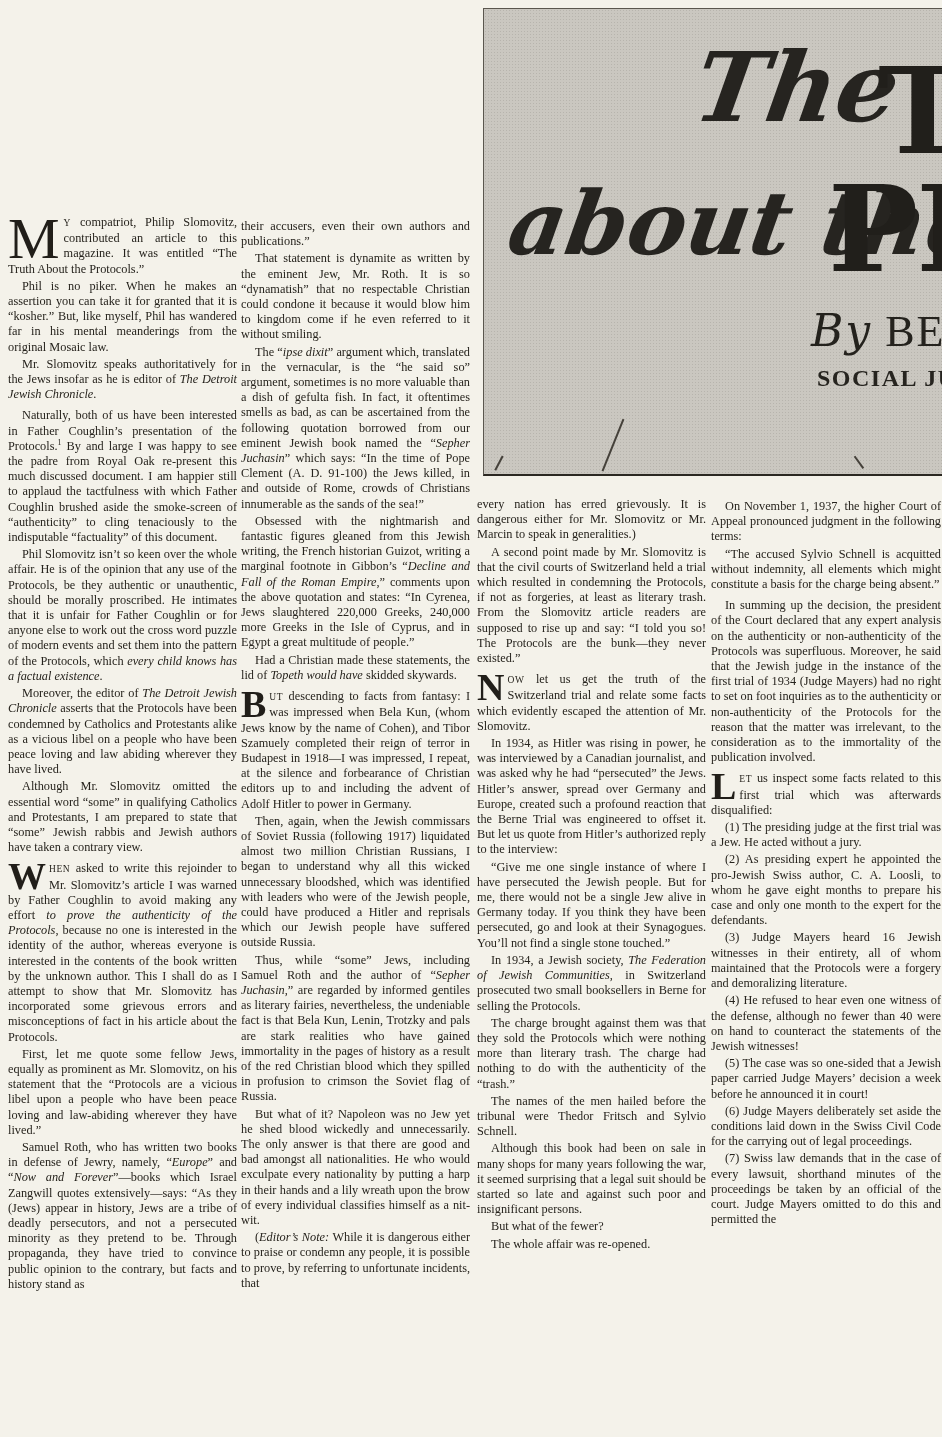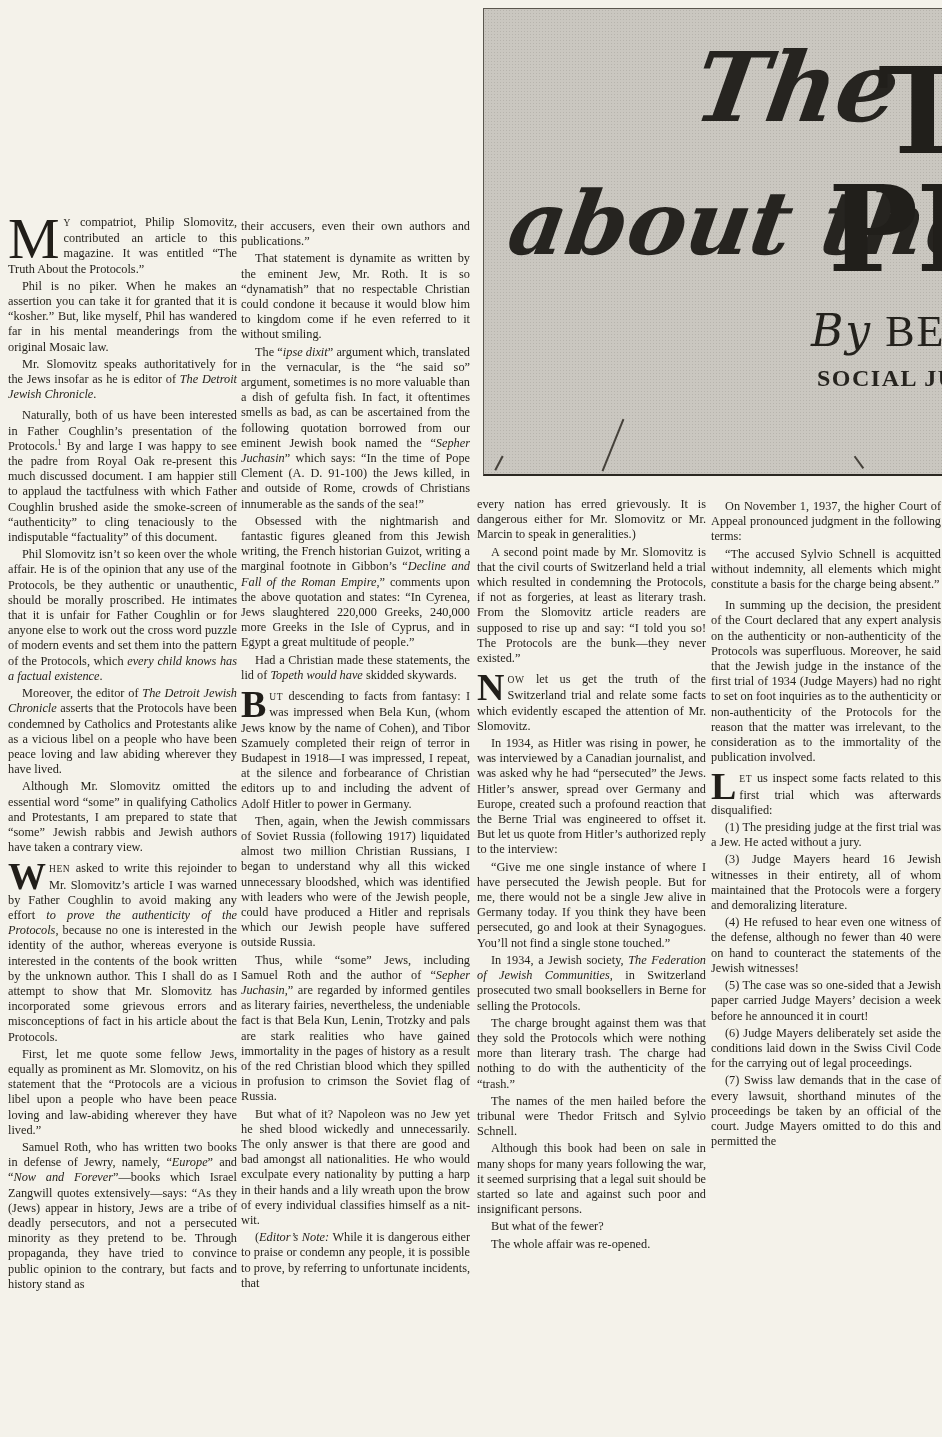--- a/index.html
+++ b/index.html
@@ -105,20 +105,21 @@
       <p>Although this book had been on sale in many shops for many years following the war, it seemed surprising that a legal suit should be started so late and against such poor and insignificant persons.</p>
       <p>But what of the fewer?</p>
       <p>The whole affair was re-opened.</p>
     </div>
   <div class="col" id="col4">
       <p>On November 1, 1937, the higher Court of Appeal pronounced judgment in the following terms:</p>
       <p>“The accused Sylvio Schnell is acquitted without indemnity, all elements which might constitute a basis for the charge being absent.”</p>
       <p class="gap">In summing up the decision, the president of the Court declared that any expert analysis on the authenticity or non-authenticity of the Protocols was superfluous. Moreover, he said that the Jewish judge in the instance of the first trial of 1934 (Judge Mayers) had no right to set on foot inquiries as to the authenticity or non-authenticity of the Protocols for the reason that the matter was irrelevant, to the consideration as to the immortality of the publication involved.</p>
       <p class="gap drop"><span class="dropcap dc2">L</span><span class="sc">et</span> us inspect some facts related to this first trial which was afterwards disqualified:</p>
       <p>(1) The presiding judge at the first trial was a Jew. He acted without a jury.</p>
+      <p>(2) As presiding expert he appointed the pro-Jewish Swiss author, C. A. Loosli, to whom he gave eight months to prepare his case and only one month to the expert for the defendants.</p>
       <p>(3) Judge Mayers heard 16 Jewish witnesses in their entirety, all of whom maintained that the Protocols were a forgery and demoralizing literature.</p>
       <p>(4) He refused to hear even one witness of the defense, although no fewer than 40 were on hand to counteract the statements of the Jewish witnesses!</p>
       <p>(5) The case was so one-sided that a Jewish paper carried Judge Mayers’ decision a week before he announced it in court!</p>
       <p>(6) Judge Mayers deliberately set aside the conditions laid down in the Swiss Civil Code for the carrying out of legal proceedings.</p>
       <p>(7) Swiss law demands that in the case of every lawsuit, shorthand minutes of the proceedings be taken by an official of the court. Judge Mayers omitted to do this and permitted the</p>
     </div>
 
 </div>
 
 </body></html>

